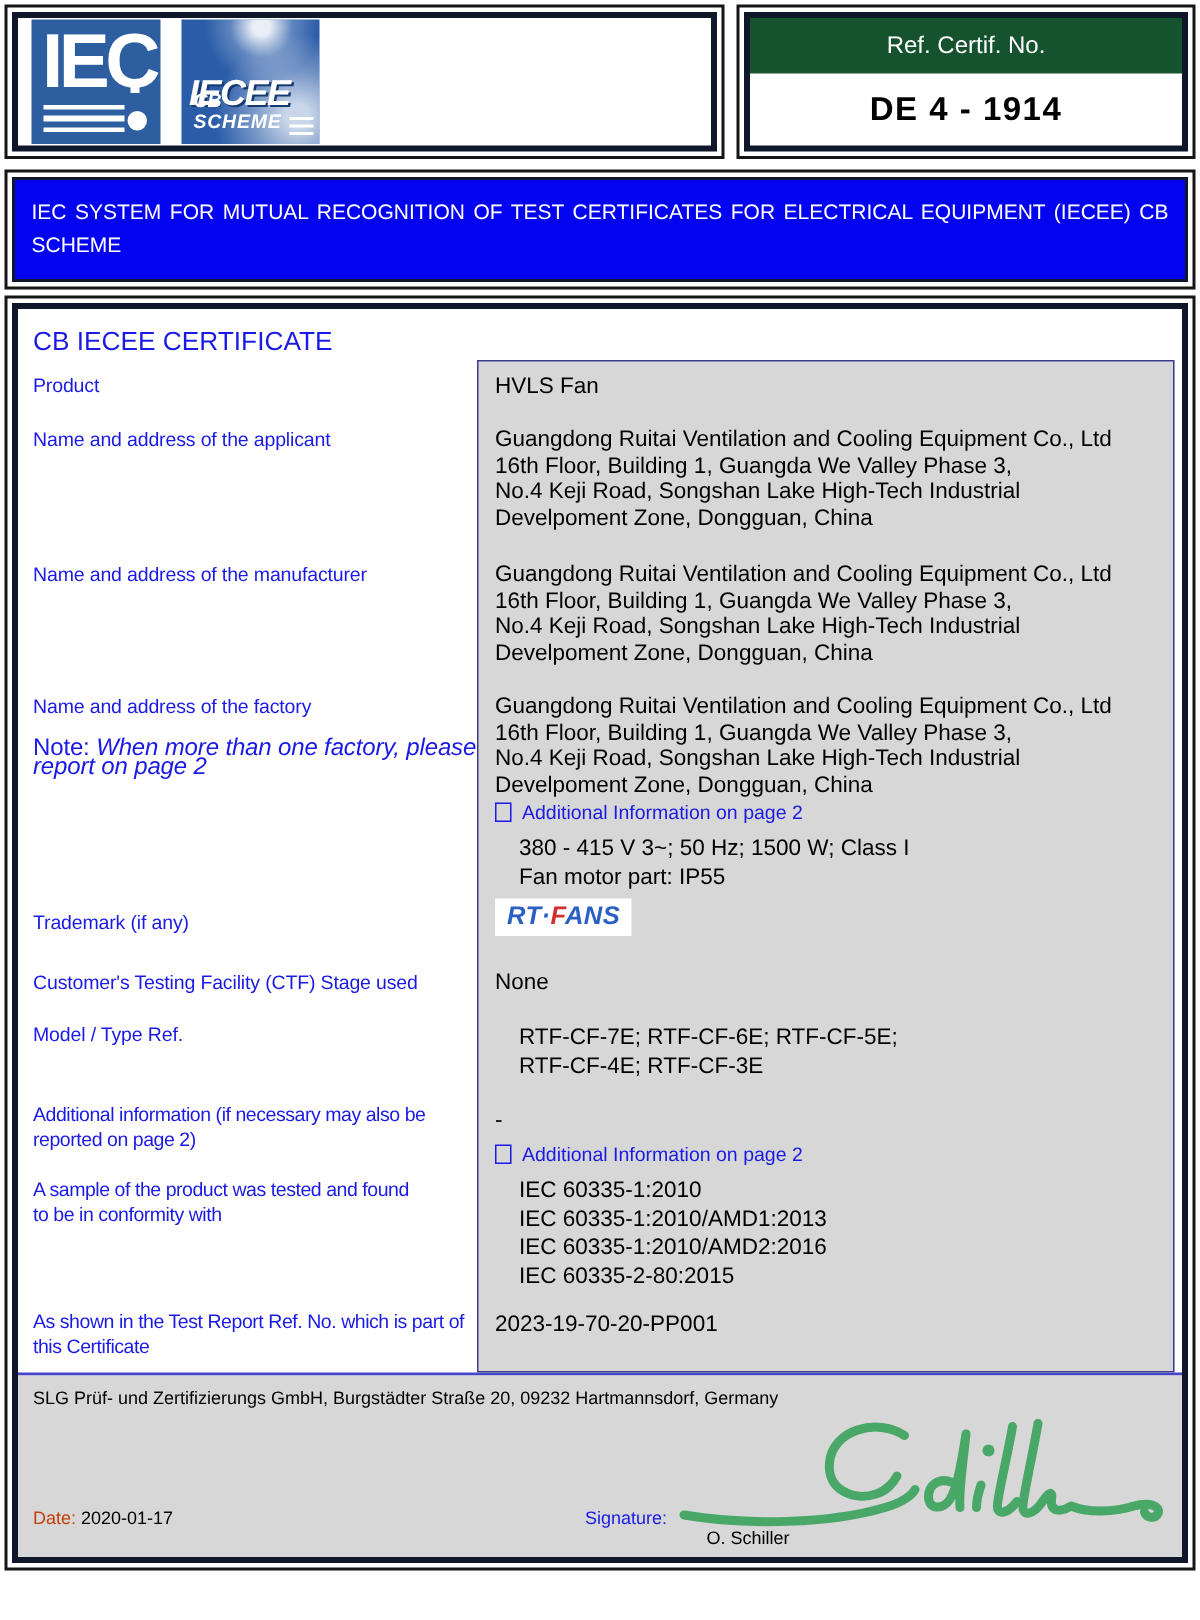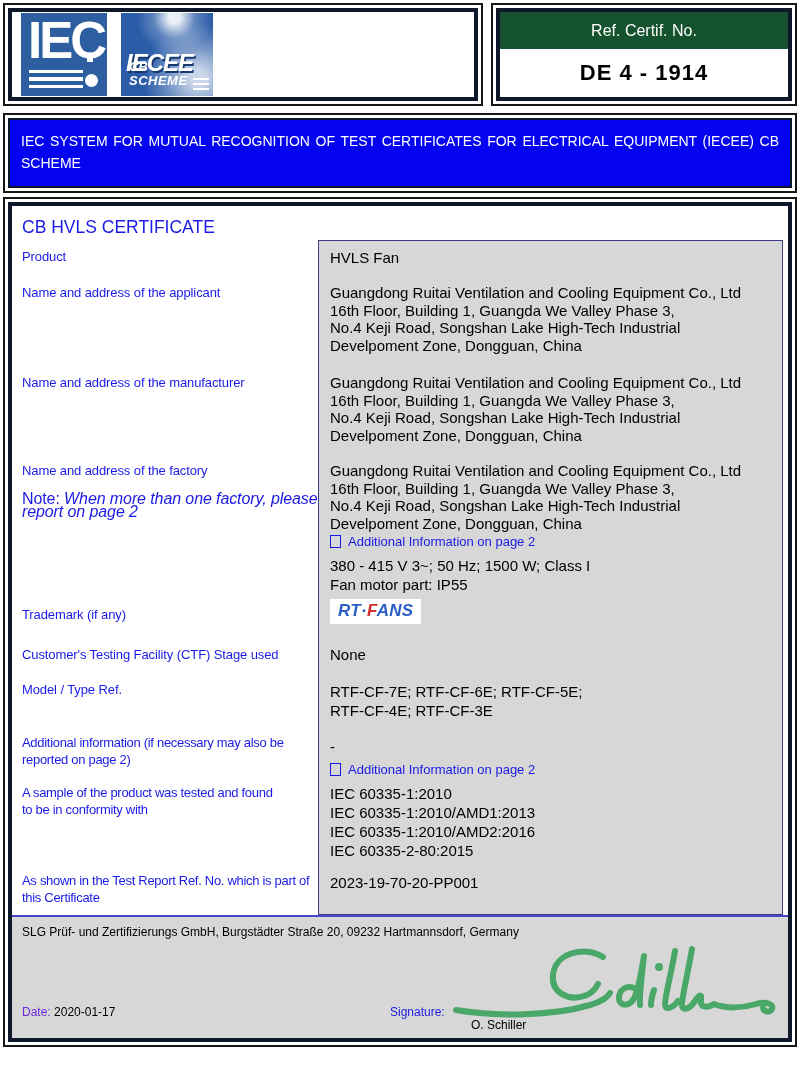--- a/index.html
+++ b/index.html
@@ -50,34 +50,34 @@
 
   .fields{position:relative;height:675px;}
   .flabel{position:absolute;left:10px;width:300px;color:#1a1ae6;font-size:13px;
           line-height:17px;letter-spacing:-0.1px;}
   .flabel .lbl-line{display:block;white-space:nowrap;letter-spacing:-0.3px;}
   .note{font-size:16px;line-height:13px;}
   .note i{font-style:italic;}
   .vbox{position:absolute;left:306px;top:0;width:465px;height:675px;
         border:1.5px solid #3c3c8c;background:#d7d7d7;box-sizing:border-box;}
   .vitem{position:absolute;left:11px;width:442px;color:#000;font-size:15px;line-height:17.5px;}
-  .lh19{line-height:19px;}
+  .lh19{line-height:19px;margin-left:16px;}
   .addl{color:#1a1ae6;font-size:13px;display:flex;align-items:center;}
   .cbx{width:9px;height:11px;border:1.5px solid #1a1ae6;display:inline-block;margin-right:7px;flex:none;}
   .rtfans{display:inline-block;background:#fff;padding:3px 8px 4px;font-style:italic;
           font-weight:bold;font-size:17px;letter-spacing:.3px;}
   .rtfans .rt,.rtfans .ans{color:#2a5fc4;}
   .rtfans .f{color:#d32f2f;}
 
   .issued{height:28px;display:flex;align-items:center;padding-left:4px;color:#1a1ae6;font-size:15px;}
   .divider{border-top:2px solid #4646c8;height:0;}
   .footer{background:#d7d7d7;height:121px;position:relative;font-size:12px;color:#000;}
   .ncb{padding:8px 12px 0 10px;}
   .dateline{position:absolute;left:10px;top:88px;}
-  .blue{color:#6d28d9;}
+  .blue{color:#c2410c;}
   .sigword{position:absolute;left:378px;top:88px;color:#1a1ae6;}
   .sig-svg{position:absolute;left:426px;top:26px;}
   .signame{position:absolute;left:459px;top:101px;}
 </style>
 </head>
 <body>
 
 <div class="page">
 
   <div class="topband">
@@ -113,21 +113,21 @@
     </div>
   </div>
 
   <div class="dframe banner-frame">
     <div class="dframe-in banner">IEC SYSTEM FOR MUTUAL RECOGNITION OF TEST CERTIFICATES FOR ELECTRICAL EQUIPMENT (IECEE) CB SCHEME</div>
   </div>
 
   <div class="dframe body-frame">
     <div class="dframe-in body-in">
 
-      <div class="cert-title">CB HVLS CERTIFICATE</div>
+      <div class="cert-title">CB IECEE CERTIFICATE</div>
 
       <div class="fields">
 
         <div class="flabel" style="top:8px">Product</div>
         <div class="flabel" style="top:44px">Name and address of the applicant</div>
         <div class="flabel" style="top:134px">Name and address of the manufacturer</div>
         <div class="flabel" style="top:222px">Name and address of the factory</div>
         <div class="flabel note" style="top:252px">
           <span>Note:</span>
           <i>When more than one factory, please report on page 2</i>

